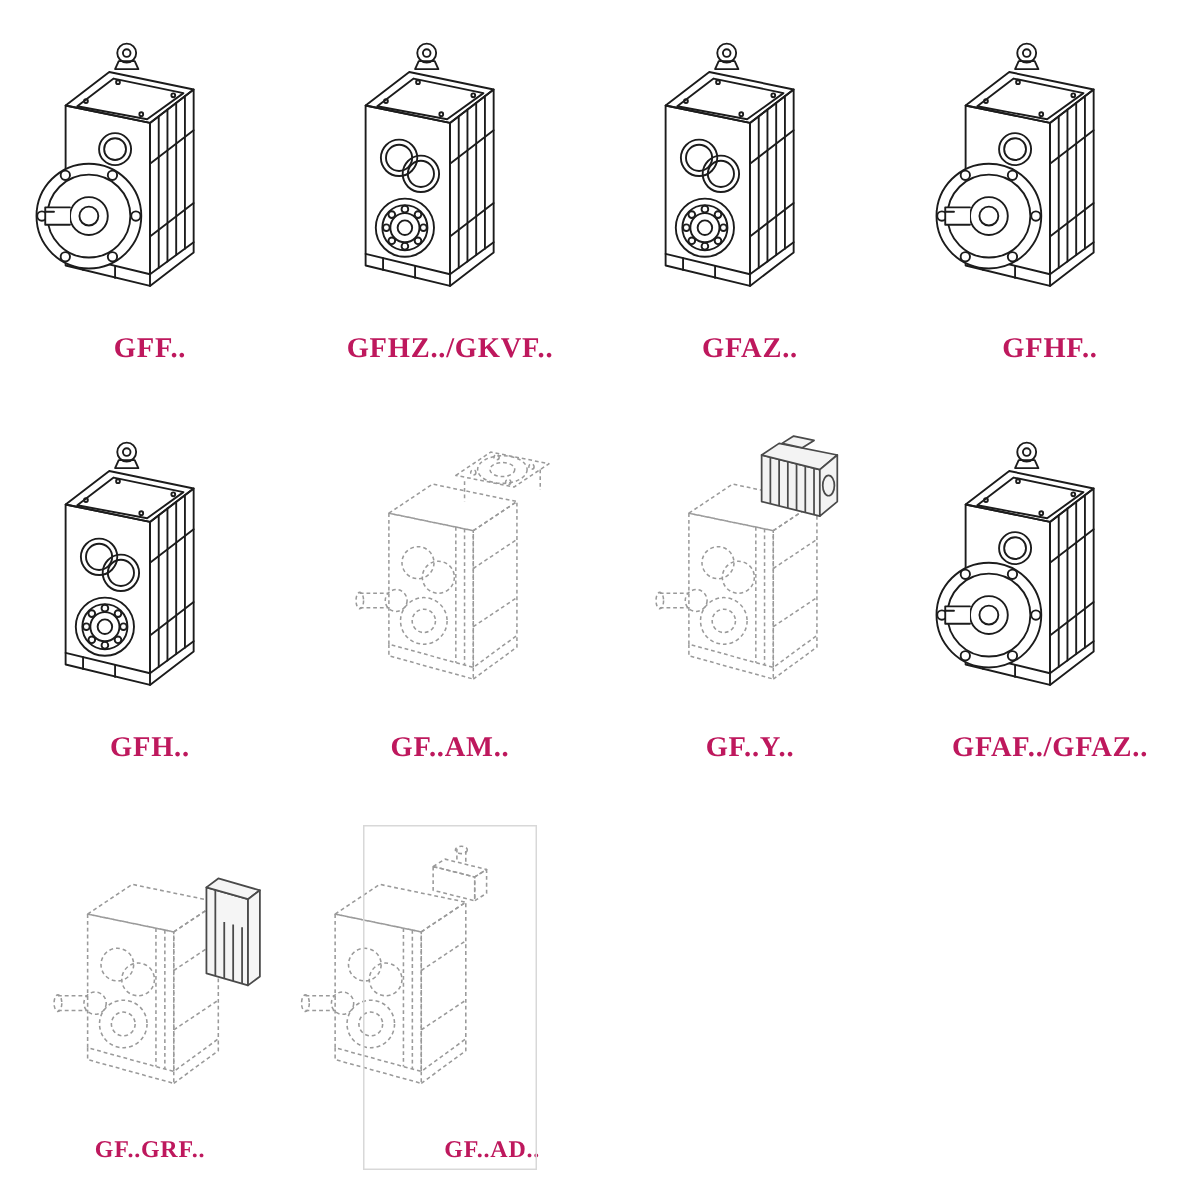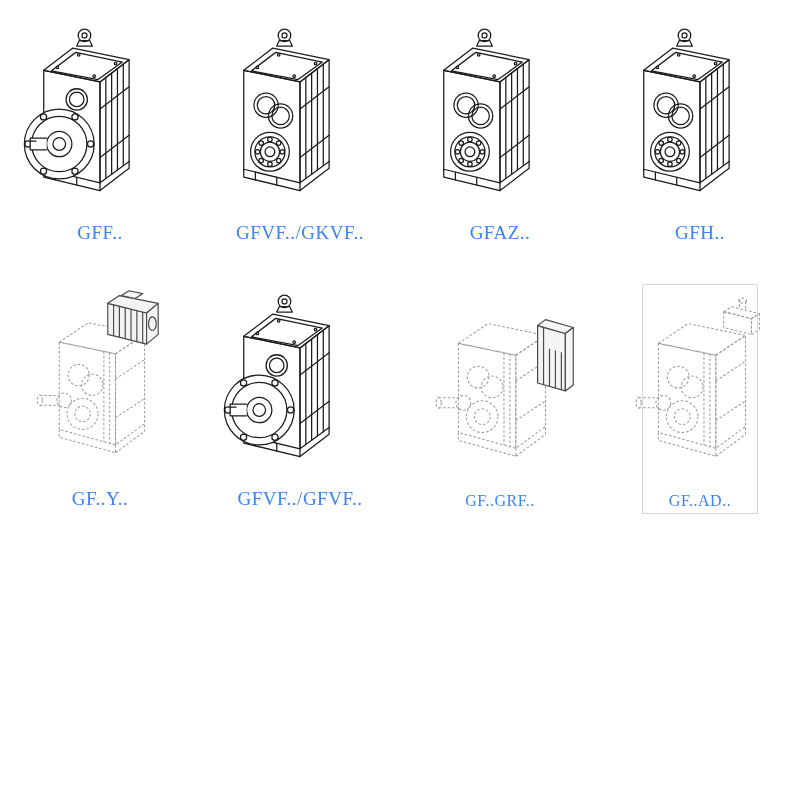--- a/index.html
+++ b/index.html
@@ -1,23 +1,23 @@
 <!DOCTYPE html>
 <html><head>
 <meta charset="utf-8">
 <style>
   html,body{margin:0;padding:0;background:#ffffff;}
   body{width:800px;height:800px;overflow:hidden;font-family:"Liberation Serif", serif;}
   .catalog{width:800px;height:800px;display:grid;grid-template-columns:repeat(4,200px);grid-template-rows:repeat(3,266px);}
   .cell{display:flex;flex-direction:column;align-items:center;justify-content:flex-end;padding-bottom:6px;box-sizing:border-box;}
   .drawing{width:176px;height:210px;display:block;}
   .phantom-cell .drawing{width:190px;height:216px;}
-  .label{font-family:"Liberation Serif", serif;font-weight:400;font-size:19px;letter-spacing:.5px;color:#3b82f6;margin-top:12px;white-space:nowrap;}
+  .label{font-family:"Liberation Serif", serif;font-weight:700;font-size:19px;letter-spacing:.5px;color:#be185d;margin-top:12px;white-space:nowrap;}
   .cell-11 .label,.cell-12 .label{font-size:16px;}
-  .cell-12{outline:1px solid #d8d8d8;outline-offset:-3px;}
+  .cell-12{outline:1px solid #d8d8d8;outline-offset:-3px;align-items:flex-end;}
   
   .solid{stroke:#1c1c1c;stroke-width:1.3;fill:none;stroke-linejoin:round;stroke-linecap:round;}
   .phantom{stroke:#9a9a9a;stroke-width:1.05;fill:none;stroke-dasharray:2.6 2;stroke-linejoin:round;}
   .solidlite{stroke:#4a4a4a;stroke-width:1.2;fill:none;stroke-linejoin:round;}
 </style>
 </head>
 <body>
 
 <svg width="0" height="0" style="position:absolute" aria-hidden="true">
   <defs>
@@ -190,52 +190,64 @@
     <svg class="drawing" viewBox="0 0 160 200">
         <use href="#sym-flange-output-solid"></use>
       </svg>
     <figcaption class="label">GFF..</figcaption>
   </figure>
 
   <figure class="cell cell-2">
     <svg class="drawing" viewBox="0 0 160 200">
         <use href="#sym-hollow-shaft-solid"></use>
       </svg>
-    <figcaption class="label">GFVF../GKVF..</figcaption>
+    <figcaption class="label">GFHZ../GKVF..</figcaption>
   </figure>
 
   <figure class="cell cell-3">
     <svg class="drawing" viewBox="0 0 160 200">
         <use href="#sym-hollow-shaft-solid"></use>
       </svg>
     <figcaption class="label">GFAZ..</figcaption>
   </figure>
 
+  <figure class="cell cell-4">
+    <svg class="drawing" viewBox="0 0 160 200">
+        <use href="#sym-flange-output-solid"></use>
+      </svg>
+    <figcaption class="label">GFHF..</figcaption>
+  </figure>
 
   <figure class="cell cell-5">
     <svg class="drawing" viewBox="0 0 160 200">
         <use href="#sym-hollow-shaft-solid"></use>
       </svg>
     <figcaption class="label">GFH..</figcaption>
   </figure>
 
 
+  <figure class="cell cell-7 phantom-cell">
+    <svg class="drawing" viewBox="0 0 160 200">
+        <use href="#sym-top-flange-phantom"></use>
+      </svg>
+    <figcaption class="label">GF..AM..</figcaption>
+  </figure>
 
   <figure class="cell cell-8 phantom-cell">
     <svg class="drawing" viewBox="0 0 160 200">
         <use href="#sym-motor-mounted-phantom"></use>
       </svg>
     <figcaption class="label">GF..Y..</figcaption>
   </figure>
 
   <figure class="cell cell-9">
     <svg class="drawing" viewBox="0 0 160 200">
         <use href="#sym-flange-output-solid"></use>
       </svg>
-    <figcaption class="label">GFVF../GFVF..</figcaption>
+    <figcaption class="label">GFAF../GFAZ..</figcaption>
   </figure>
 
 
   <figure class="cell cell-11 phantom-cell">
     <svg class="drawing" viewBox="0 0 160 200">
         <use href="#sym-side-adapter-phantom"></use>
       </svg>
     <figcaption class="label">GF..GRF..</figcaption>
   </figure>
 

